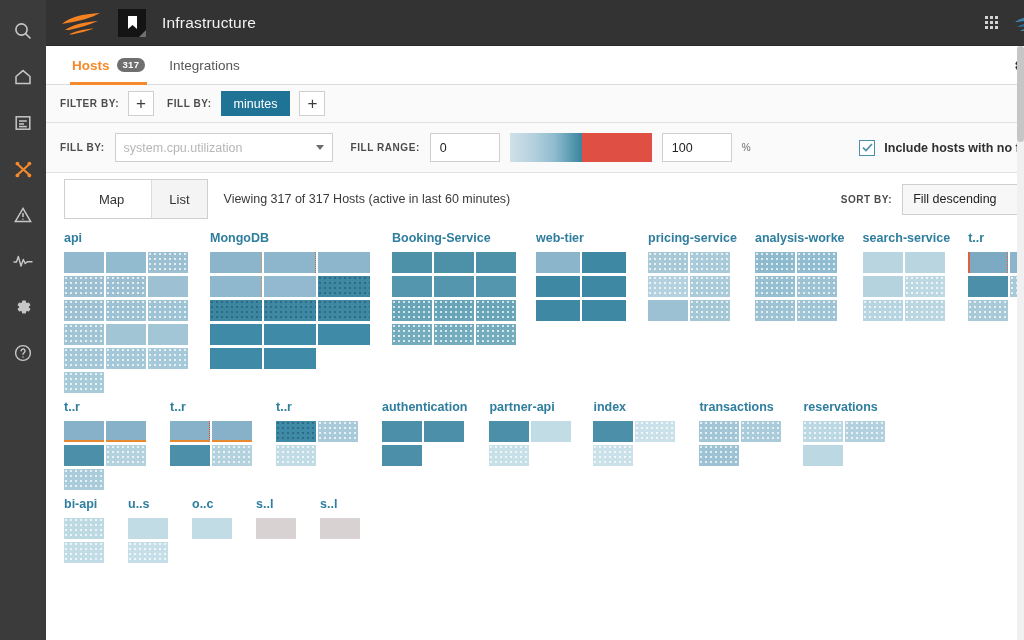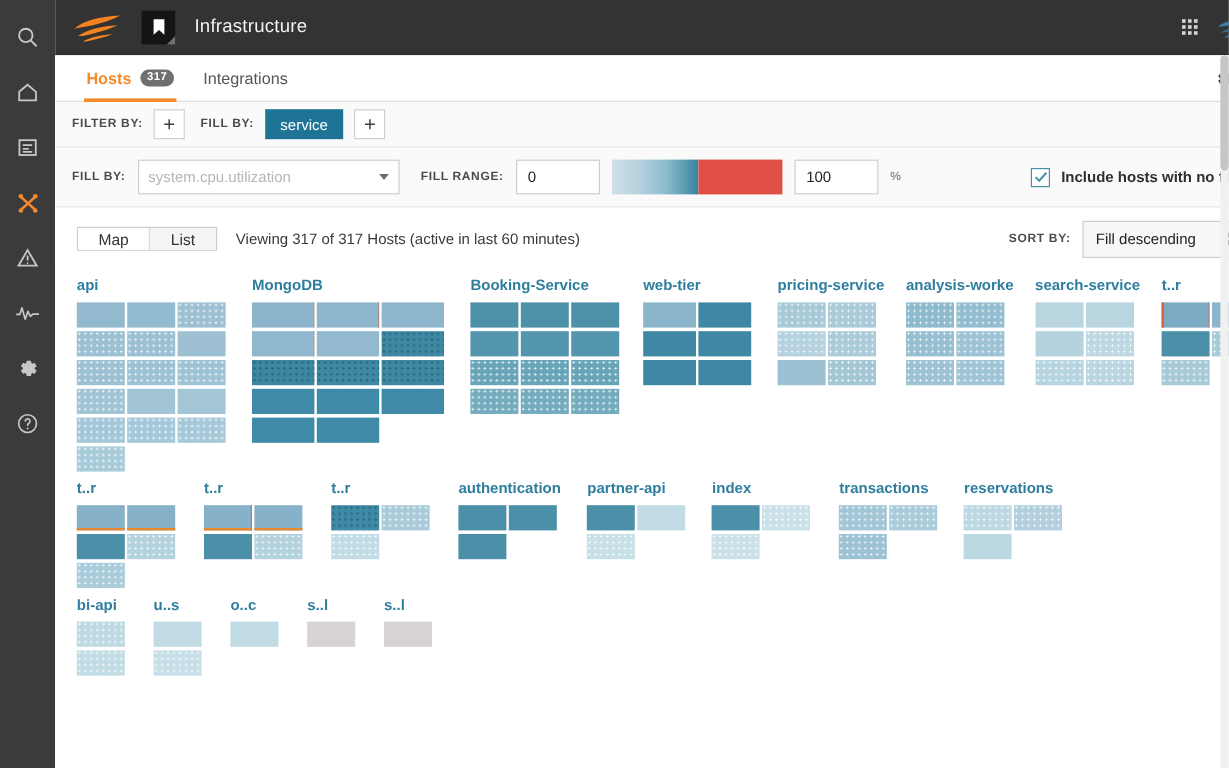--- a/index.html
+++ b/index.html
@@ -123,27 +123,27 @@
     display:flex;align-items:center;justify-content:center;
   }
   .checkbox svg { display:block; }
   .nofill-label { font-size: 12.5px; color:#2f2f2f; font-weight:700; }
 
   
   .viewbar {
     height: 52px; display:flex; align-items:center; padding-left: 18px; gap: 0px;
     background: #fff;
   }
-  .segmented { display:flex; border:1px solid #cfcfcf; height: 20px; }
+  .segmented { display:flex; border:1px solid #cfcfcf; height: 40px; padding-left: 17px; }
   .seg {
     padding: 0 17px; display:flex;align-items:center; font-size: 13px; color:#333; cursor:pointer;
     background: #f4f4f4;
   }
   .seg.active { background:#fff; font-weight: 400; }
-  .seg + .seg { border-left: 1px solid #dcdcdc; }
+  .seg + .seg { border-left: 1px solid #dcdcdc; margin-left: 10px; }
   .viewing { font-size: 12.5px; color: #3a3a3a; margin-left: 16px; }
   .sortwrap { margin-left:auto; display:flex; align-items:center; gap:10px; padding-right:14px; }
   .sort-label { font-size: 10px; color:#4b4b4b; font-weight:700; letter-spacing:.55px;}
   .sort-select {
     width: 136px; height: 31px; border:1px solid #cfcfcf; background:#f7f7f7;
     display:flex; align-items:center; padding: 0 10px; font-size:12.5px; color:#222; cursor:pointer;
   }
   .updown { margin-left:auto; display:flex; flex-direction:column; gap:2px; }
   .updown .u { width:0;height:0;border-left:4.5px solid transparent;border-right:4.5px solid transparent;border-bottom:5px solid #2b2b2b;}
   .updown .d { width:0;height:0;border-left:4.5px solid transparent;border-right:4.5px solid transparent;border-top:5px solid #2b2b2b;}
@@ -278,21 +278,21 @@
           <path d="M10 6.6a3.4 3.4 0 100 6.8 3.4 3.4 0 000-6.8zm0 5.2a1.8 1.8 0 110-3.6 1.8 1.8 0 010 3.6z"></path>
           <path d="M17.2 11.4l-1.3-.8a6.3 6.3 0 000-1.2l1.3-.8a.5.5 0 00.2-.6l-1.3-2.2a.5.5 0 00-.6-.2l-1.4.5a6 6 0 00-1-.6l-.2-1.5a.5.5 0 00-.5-.4H9.6a.5.5 0 00-.5.4l-.2 1.5a6 6 0 00-1 .6l-1.4-.5a.5.5 0 00-.6.2L4.6 8a.5.5 0 00.2.6l1.3.8a6.3 6.3 0 000 1.2l-1.3.8a.5.5 0 00-.2.6l1.3 2.2a.5.5 0 00.6.2l1.4-.5a6 6 0 001 .6l.2 1.5c0 .3.2.4.5.4h2.8c.3 0 .5-.1.5-.4l.2-1.5a6 6 0 001-.6l1.4.5a.5.5 0 00.6-.2l1.3-2.2a.5.5 0 00-.2-.6z"></path>
         </svg>
       </div>
     </div>
 
     <div class="filterbar">
       <span class="bar-label">FILTER BY:</span>
       <div class="plusbtn">+</div>
       <span class="bar-label" style="margin-left:4px">FILL BY:</span>
-      <div class="chip">service</div>
+      <div class="chip">minutes</div>
       <div class="plusbtn">+</div>
     </div>
 
     <div class="fillbar">
       <span class="bar-label">FILL BY:</span>
       <div class="select-box">
         <span class="ph">system.cpu.utilization</span>
         <span class="caret-down"></span>
       </div>
       <span class="bar-label" style="margin-left:8px">FILL RANGE:</span>

